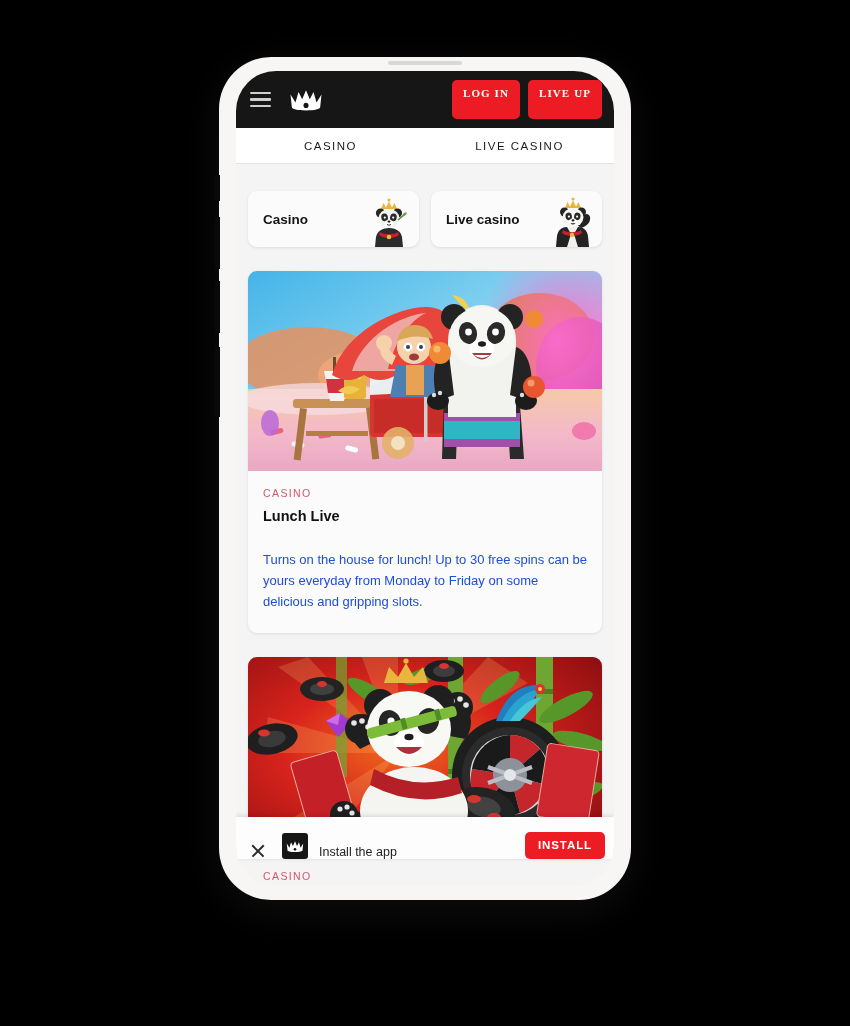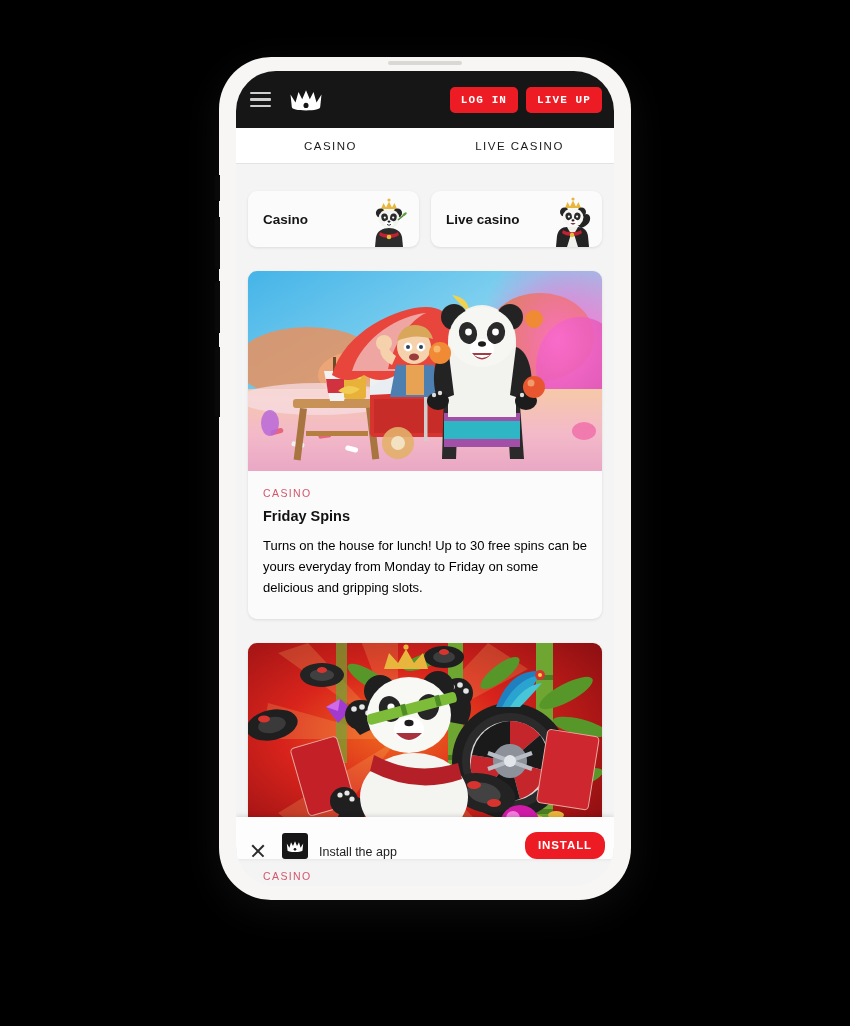--- a/index.html
+++ b/index.html
@@ -78,25 +78,25 @@
   .logo {
     margin-left: 18px;
     flex: 0 0 auto;
     display: flex; align-items: center;
   }
   .appbar-spacer { flex: 1 1 auto; }
   .btn-auth {
     border: none;
     background: #ed1c24;
     color: #ffffff;
-    font-family: Liberation Mono, monospace;
+    font-family: Liberation Serif, serif;
     font-size: 11px;
     font-weight: bold;
     letter-spacing: 1.1px;
-    padding: 8px 11px 7px;
+    padding: 8px 11px 20px;
     border-radius: 5px;
     cursor: pointer;
     margin-left: 8px;
     line-height: 1;
     white-space: nowrap;
   }
 
   
   .tabbar {
     height: 35px;
@@ -173,24 +173,24 @@
     font-family: "Liberation Sans", sans-serif;
   }
   .promo-title {
     margin-top: 9px;
     font-size: 14.5px;
     font-weight: bold;
     color: #111111;
     font-family: "Liberation Sans", sans-serif;
   }
   .promo-text {
-    margin-top: 11px;
+    margin-top: 25px;
     font-size: 13px;
     line-height: 1.63;
-    color: #000000;
+    color: #1d4ed8;
     font-family: "Liberation Sans", sans-serif;
   }
 
   
   .install-banner {
     position: absolute;
     left: 0; right: 0; bottom: 27px;
     height: 42px;
     background: #fdfdfd;
     box-shadow: 0 -1px 5px rgba(0,0,0,0.13);
@@ -229,21 +229,21 @@
   }
   .install-spacer { flex: 1 1 auto; }
   .btn-install {
     border: none;
     background: #ed1c24;
     color: #fff;
     font-size: 11.5px;
     font-weight: bold;
     letter-spacing: 0.9px;
     padding: 8px 13px;
-    border-radius: 12px;
+    border-radius: 5px;
     cursor: pointer;
     line-height: 1;
     font-family: "Liberation Sans", sans-serif;
   }
   .cut-kicker {
     position: absolute;
     left: 27px; bottom: 4px;
     font-size: 10.5px;
     letter-spacing: 1.4px;
     color: #d4566b;
@@ -461,21 +461,21 @@
 
             <circle cx="192" cy="82" r="11" fill="#f08a35"></circle>
             <circle cx="189" cy="78" r="3.5" fill="#f8b86c"></circle>
             <circle cx="286" cy="48" r="9" fill="#f08a35"></circle>
             <circle cx="286" cy="116" r="11" fill="#e8562f"></circle>
             <circle cx="283" cy="112" r="3.5" fill="#f29a6a"></circle>
           </svg>
 
           <div class="promo-body">
             <div class="promo-kicker">CASINO</div>
-            <div class="promo-title">Friday Spins</div>
+            <div class="promo-title">Lunch Live</div>
             <div class="promo-text">Turns on the house for lunch! Up to 30 free spins can be yours everyday from Monday to Friday on some delicious and gripping slots.</div>
           </div>
         </div>
 
         <div class="promo">
           <svg class="promo-img" viewBox="0 0 354 200" preserveAspectRatio="none">
             <defs>
               <radialGradient id="red2" cx="0.42" cy="0.45" r="0.72">
                 <stop offset="0%" stop-color="#f06a1e"></stop>
                 <stop offset="45%" stop-color="#d8231c"></stop>

